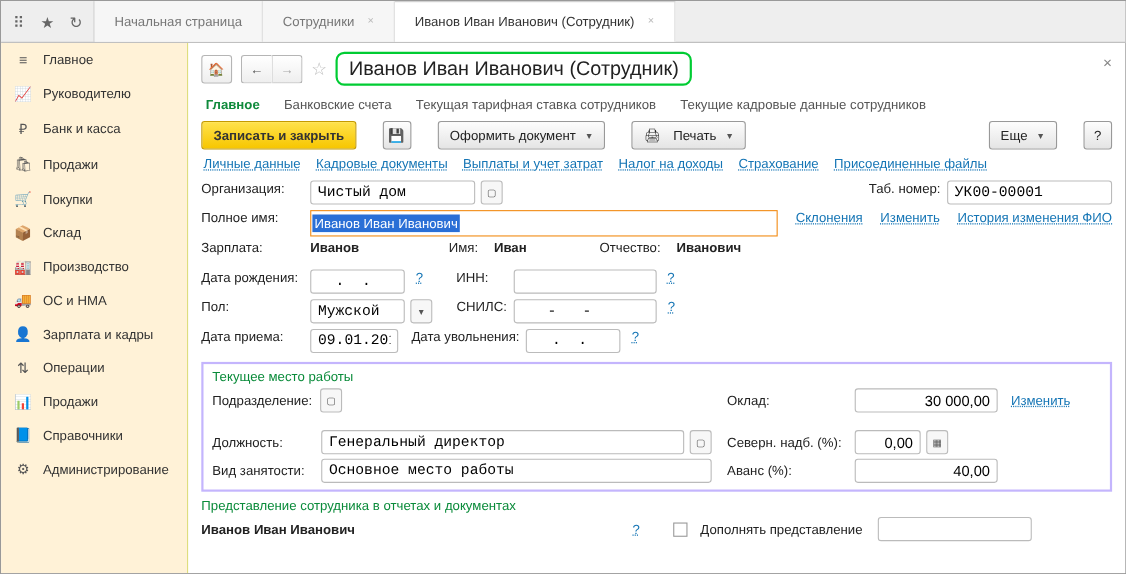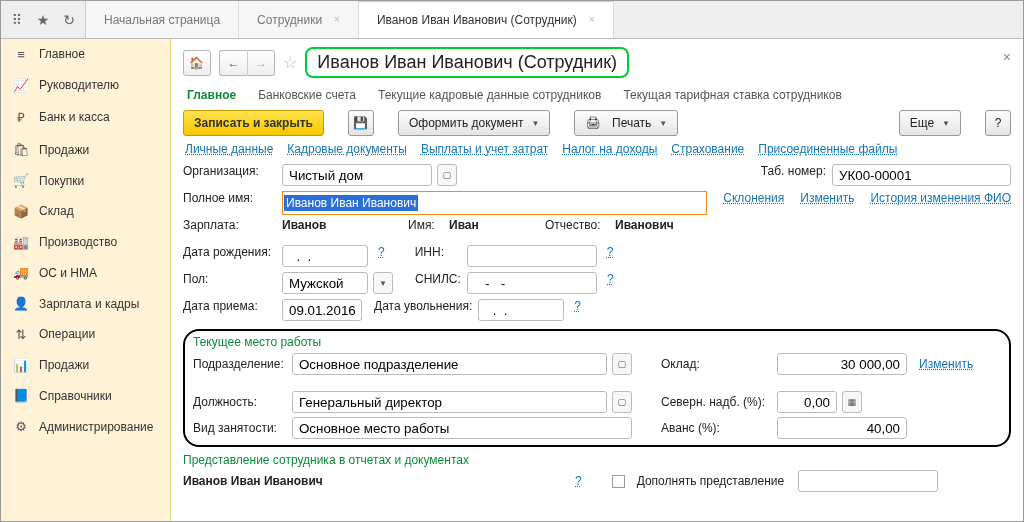--- a/index.html
+++ b/index.html
@@ -44,35 +44,35 @@
   .btn.primary { background: linear-gradient(#ffe24b,#f7c600); border-color: #c49a00; font-weight: bold; color: #333; }
   .dropdown-caret::after { content: "▼"; font-size: 8px; color: #555; margin-left: 4px; }
   .toolbar-spacer { flex: 1; }
   .btn.square { min-width:26px; padding:0; justify-content:center; }
   
   .link-row { display: flex; gap: 14px; flex-wrap: wrap; margin: 4px 2px 8px 2px; }
   .link-row .lnk { color: #1575b5; text-decoration: underline dotted; cursor: pointer; }
   
   .form-row { display: flex; align-items: flex-start; margin: 3px 0; gap: 6px; min-height: 24px; }
   .lbl { width: 93px; text-align: left; }
-  .inp { height: 22px; border: 1px solid #bbb; border-radius: 3px; padding: 0 6px; background: #fff; }
+  .inp { height: 22px; border: 1px solid #bbb; border-radius: 3px; padding: 0 6px; background: #fff; font-family: Liberation Mono, monospace; }
   .inp.compact { width: 150px; }
   .picker-btn { width: 20px; height: 22px; border: 1px solid #bbb; border-radius: 3px; background: #f7f7f7; display: inline-flex; align-items: center; justify-content: center; font-size: 9px; cursor: pointer; color: #555; margin-left: -1px; }
   
   .hl-input { border: 1px solid #f28b13; background: #fff; height: 24px; flex: 1; padding: 1px; display:flex; align-items:center; }
   .hl-input span { background: #2a6fd6; color: #fff; padding: 1px 2px; }
   .side-link { color: #1575b5; text-decoration: underline dotted; margin-left: 10px; cursor: pointer; }
   
   .bold { font-weight: bold; }
   .help-link { color: #1575b5; text-decoration: underline dotted; margin-left: 4px; cursor: pointer; }
   
-  .section-box { border: 2px solid #000000; border-radius: 16px; padding: 4px 8px 6px 8px; margin-top: 6px; }
+  .section-box { border: 2px solid #c4b5fd; border-radius: 0; padding: 4px 8px 6px 8px; margin-top: 6px; }
   .section-title { color: #0a8b3a; margin-bottom:4px; }
   
-  .row2col { display: flex; gap: 29px; align-items: center; }
+  .row2col { display: flex; gap: 14px; align-items: center; }
   .row2col .leftcol { display: flex; align-items: center; flex:1; gap: 6px; }
   .row2col .rightcol { display: flex; align-items: center; gap: 6px; min-width: 340px; }
   .rlbl { width: 110px; }
   .rinp { height: 22px; border: 1px solid #bbb; border-radius: 3px; padding: 0 6px; text-align: right; width: 130px; }
   
   .thin-text { color: #0a8b3a; margin-top: 6px; }
   .rep-row { display: flex; align-items: center; gap: 8px; margin-top: 3px; }
   .rep-row .bold { flex: 0 0 380px; }
   .checkbox { width: 13px; height: 13px; border:1px solid #999; display:inline-block; margin-right:4px; background:#fff; }
 </style>
@@ -168,22 +168,22 @@
           <span class="icon-btn">←</span>
           <span class="icon-btn">→</span>
         </span>
         <span class="star">☆</span>
         <span class="title-box">Иванов Иван Иванович (Сотрудник)</span>
       </div>
 
       <div class="view-tabs">
         <span class="vt active">Главное</span>
         <span class="vt">Банковские счета</span>
+        <span class="vt">Текущая тарифная ставка сотрудников</span>
         <span class="vt">Текущие кадровые данные сотрудников</span>
-        <span class="vt">Текущая тарифная ставка сотрудников</span>
       </div>
 
       <div class="toolbar">
         <span class="btn primary">Записать и закрыть</span>
         <span class="btn square">
             <span>💾</span>
           </span>
         <span class="btn dropdown-caret">
             <span>Оформить документ</span>
           </span>
@@ -205,21 +205,21 @@
         <span class="lnk">Страхование</span>
         <span class="lnk">Присоединенные файлы</span>
       </div>
 
       <div class="form-row">
         <span class="lbl">Организация:</span>
         <input class="inp compact" value="Чистый дом" style="">
         <span class="picker-btn">▢</span>
         <span style="flex:1"></span>
         <span>Таб. номер:</span>
-        <input class="inp" style="width: 179px;" value="УК00-00001">
+        <input class="inp" style="width: 150px;" value="УК00-00001">
       </div>
 
       <div class="form-row">
         <span class="lbl">Полное имя:</span>
         <div class="hl-input">
             <span>Иванов Иван Иванович</span>
           </div>
         <span class="side-link">Склонения</span>
         <span class="side-link">Изменить</span>
         <span class="side-link">История изменения ФИО</span>
@@ -261,21 +261,20 @@
         <input class="inp" style="width: 86px;" value="  .  .    ">
         <span class="help-link">?</span>
       </div>
 
       <div class="section-box">
         <div class="section-title">Текущее место работы</div>
 
         <div class="row2col">
           <div class="leftcol">
             <span class="lbl">Подразделение:</span>
-            <input class="inp" style="flex: 1 1 0%;" value="Основное подразделение">
             <span class="picker-btn">▢</span>
           </div>
           <div class="rightcol">
             <span class="rlbl">Оклад:</span>
             <input class="rinp" value="30 000,00" style="">
             <span class="side-link" style="margin-left:6px">Изменить</span>
           </div>
         </div>
 
         <div class="row2col" style="margin-top:16px">

